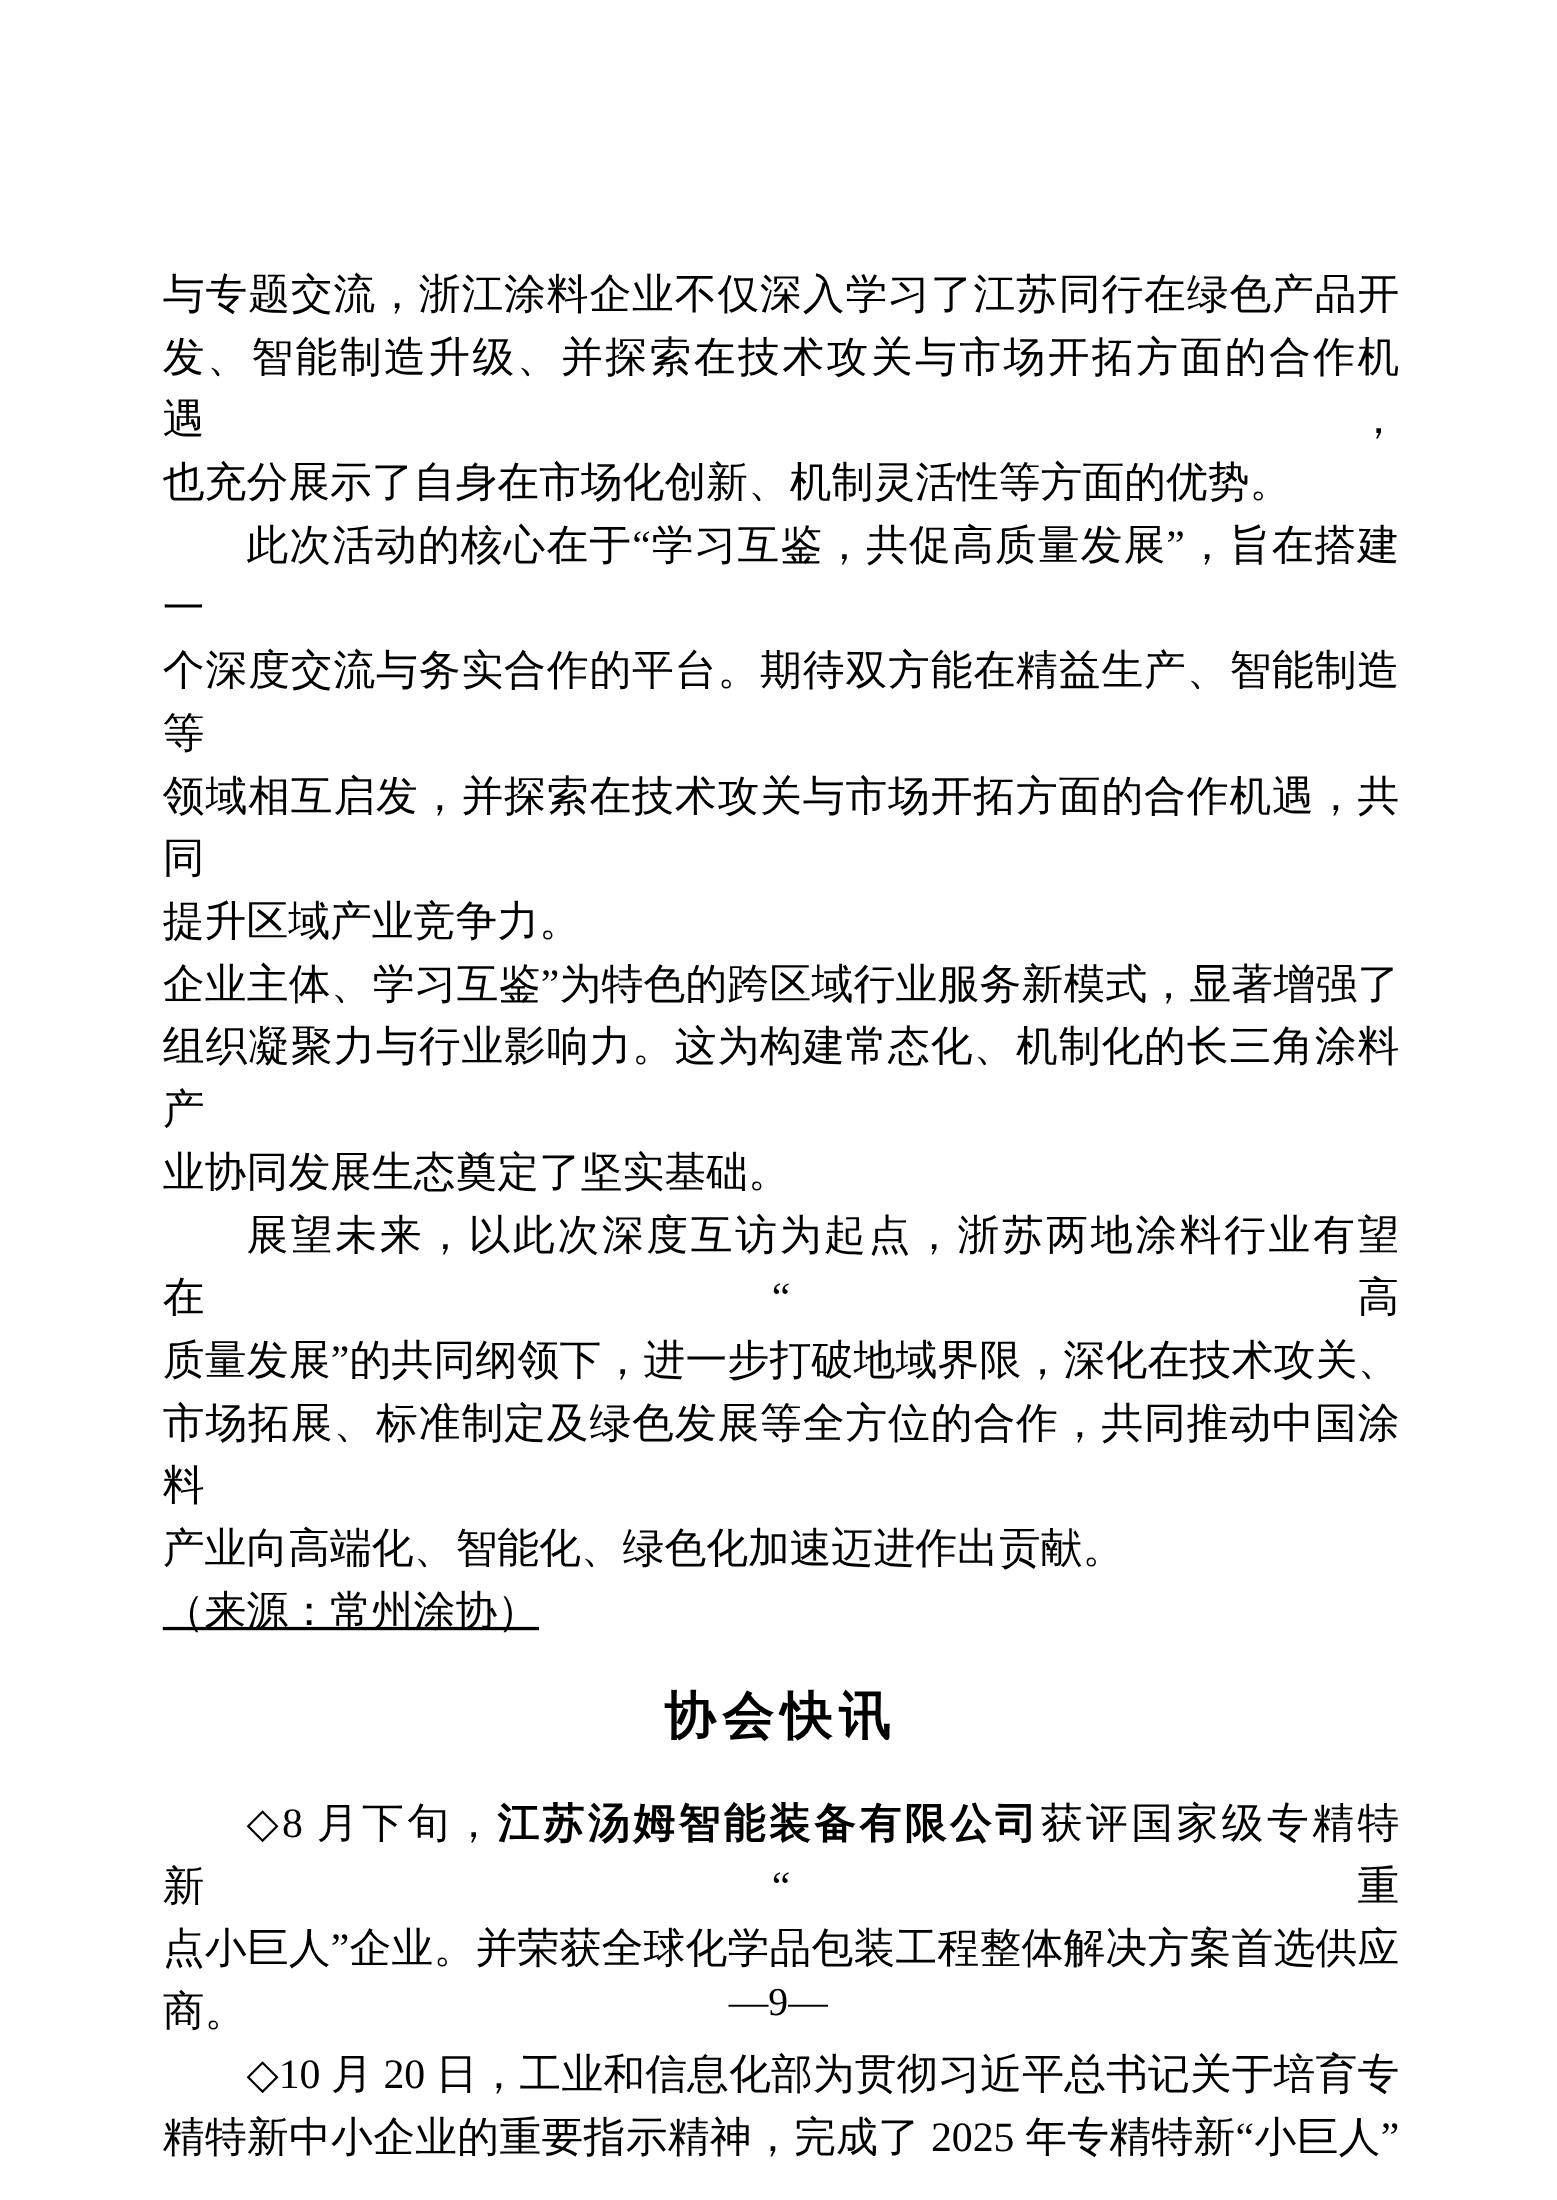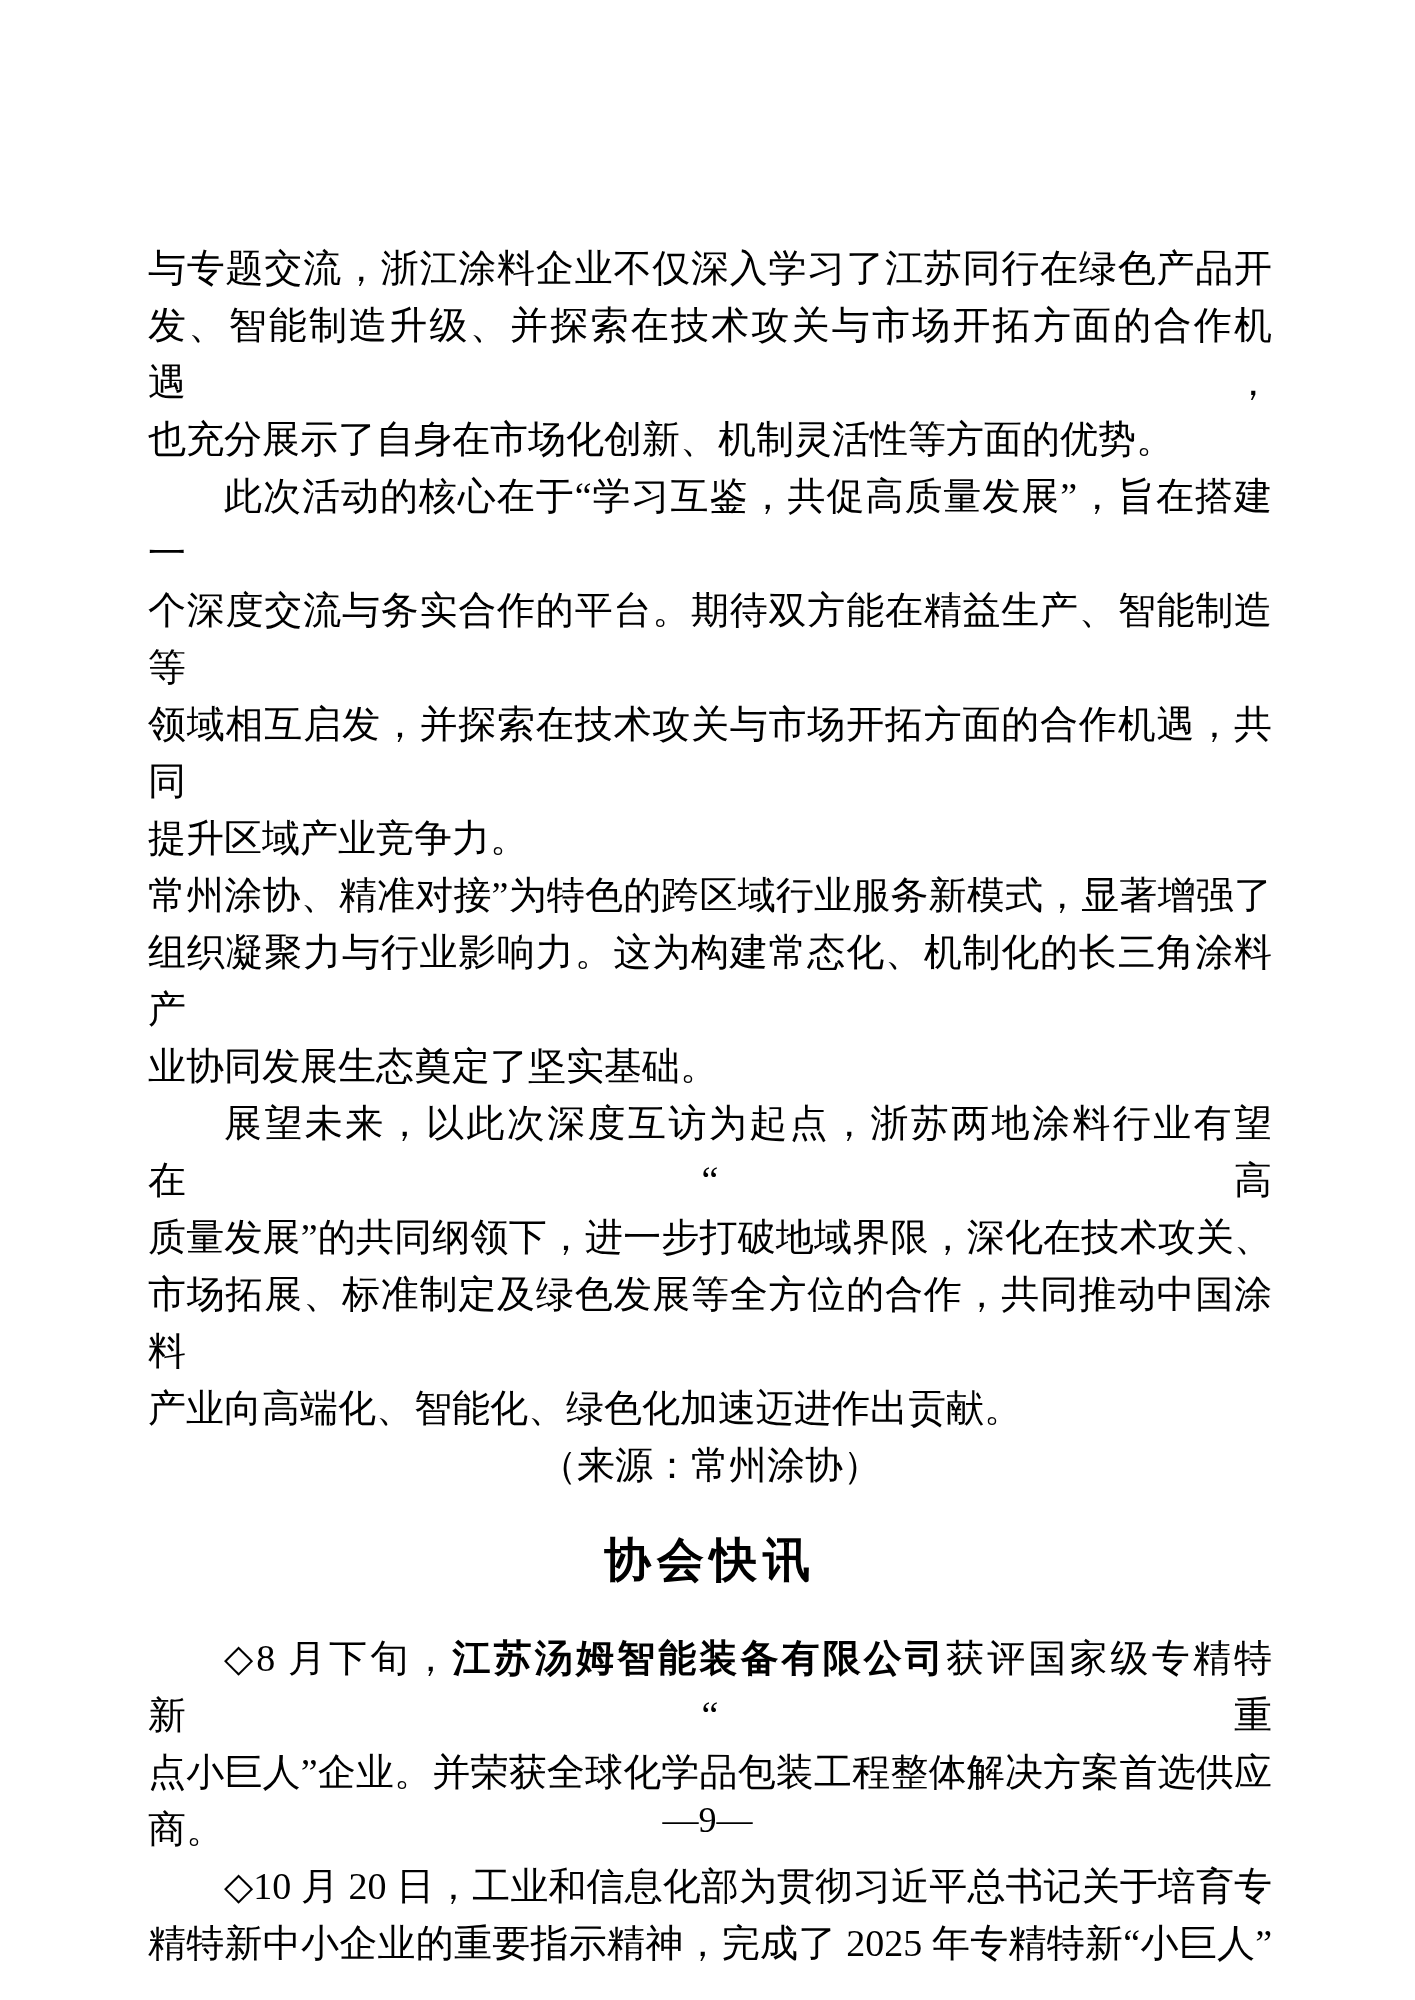--- a/index.html
+++ b/index.html
@@ -28,21 +28,22 @@
   }
   .line.fill {
     text-align: justify;
     text-align-last: justify;
   }
   .line.indent { text-indent: 2em; }
   .line .bold { font-weight: 700; }
   .source-line {
     font-size: 38px;
     line-height: 57px;
-    text-align: center;
+    text-align: left;
+    text-decoration: underline;
   }
   .section-heading {
     font-size: 47px;
     line-height: 60px;
     font-weight: 700;
     text-align: center;
     letter-spacing: 6px;
     margin-top: 36px;
     margin-bottom: 40px;
   }
@@ -62,21 +63,21 @@
 <div class="page">
   <div class="content">
     <div id="paragraphs">
         <div class="line fill"><span>与专题交流，浙江涂料企业不仅深入学习了江苏同行在绿色产品开</span></div>
         <div class="line fill"><span>发、智能制造升级、并探索在技术攻关与市场开拓方面的合作机遇，</span></div>
         <div class="line"><span>也充分展示了自身在市场化创新、机制灵活性等方面的优势。</span></div>
         <div class="line fill indent"><span>此次活动的核心在于“学习互鉴，共促高质量发展”，旨在搭建一</span></div>
         <div class="line fill"><span>个深度交流与务实合作的平台。期待双方能在精益生产、智能制造等</span></div>
         <div class="line fill"><span>领域相互启发，并探索在技术攻关与市场开拓方面的合作机遇，共同</span></div>
         <div class="line"><span>提升区域产业竞争力。</span></div>
-        <div class="line fill"><span>常州涂协、精准对接”为特色的跨区域行业服务新模式，显著增强了</span></div>
+        <div class="line fill"><span>企业主体、学习互鉴”为特色的跨区域行业服务新模式，显著增强了</span></div>
         <div class="line fill"><span>组织凝聚力与行业影响力。这为构建常态化、机制化的长三角涂料产</span></div>
         <div class="line"><span>业协同发展生态奠定了坚实基础。</span></div>
         <div class="line fill indent"><span>展望未来，以此次深度互访为起点，浙苏两地涂料行业有望在“高</span></div>
         <div class="line fill"><span>质量发展”的共同纲领下，进一步打破地域界限，深化在技术攻关、</span></div>
         <div class="line fill"><span>市场拓展、标准制定及绿色发展等全方位的合作，共同推动中国涂料</span></div>
         <div class="line"><span>产业向高端化、智能化、绿色化加速迈进作出贡献。</span></div>
       </div>
     <div class="source-line">（来源：常州涂协）</div>
     <div class="section-heading">协会快讯</div>
     <div id="bullets">

